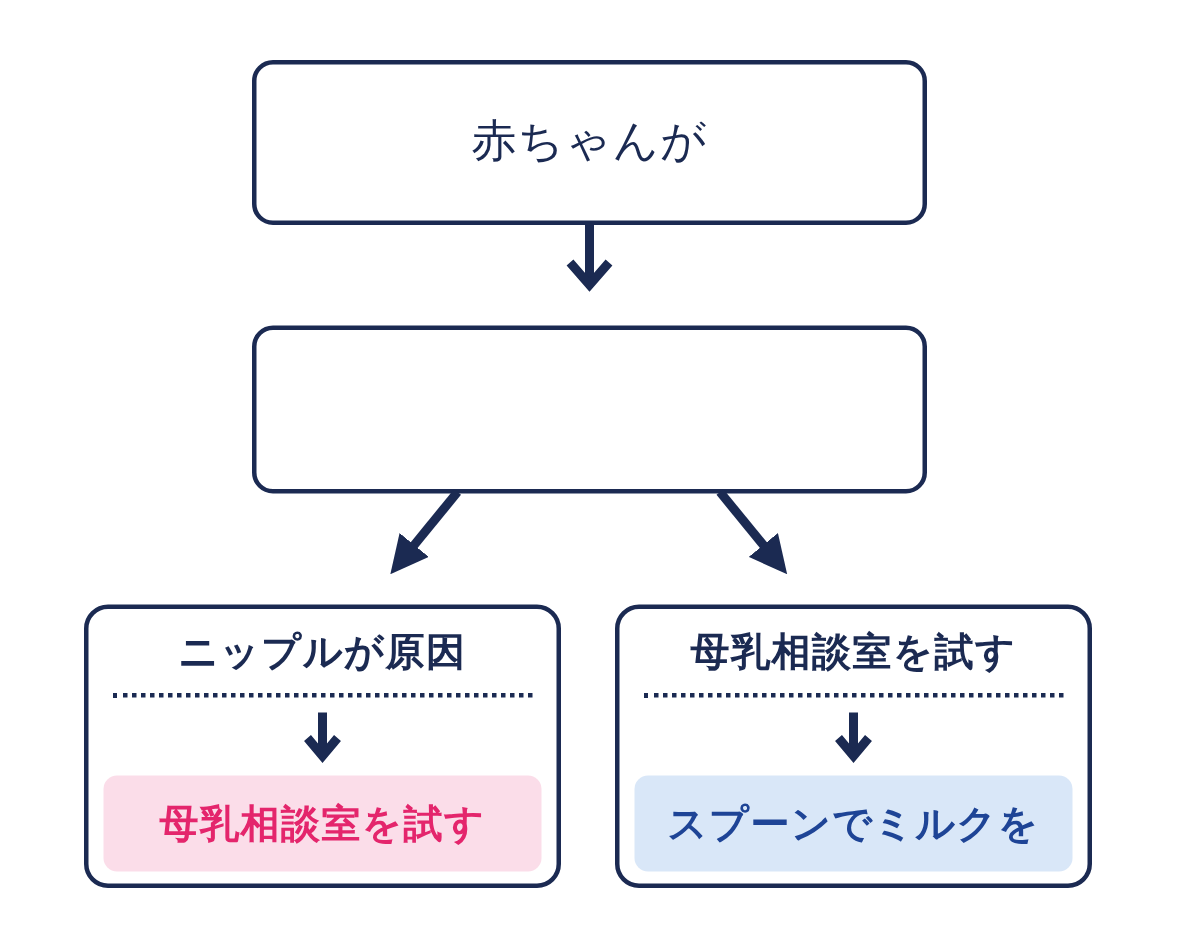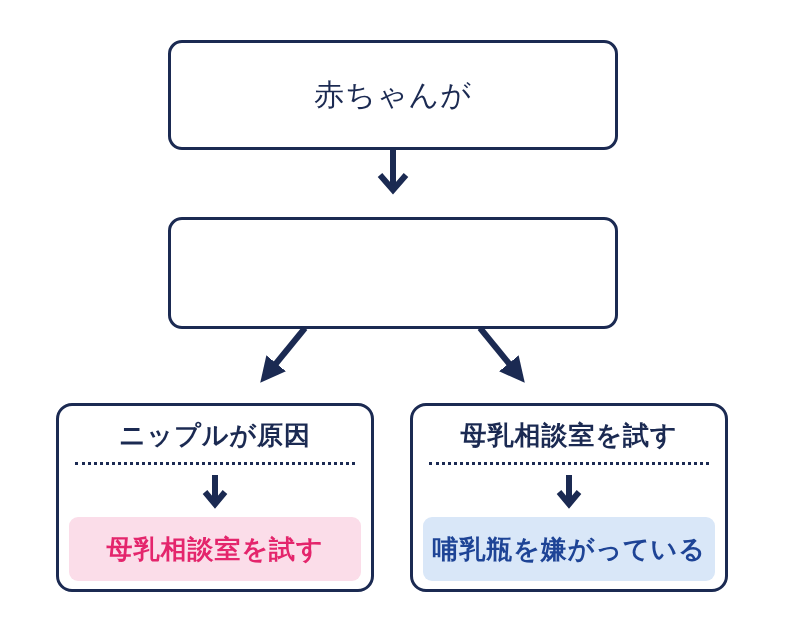--- a/index.html
+++ b/index.html
@@ -126,16 +126,16 @@
     <div class="pill pill-pink">母乳相談室を試す</div>
   </div>
 
   <div class="branch" id="branch-right">
     <div class="cause">母乳相談室を試す</div>
     <div class="divider"></div>
     <svg class="small-arrow" width="30" height="36" viewBox="0 0 30 36">
       <path class="arrow-stroke" stroke-width="5.5" d="M15 2 L15 28"></path>
       <path class="arrow-stroke" stroke-width="5.5" d="M5 19 L15 31 L25 19"></path>
     </svg>
-    <div class="pill pill-blue">哺乳瓶を嫌がっている</div>
+    <div class="pill pill-blue">スプーンでミルクを</div>
   </div>
 
 </div>
 
 </body></html>

